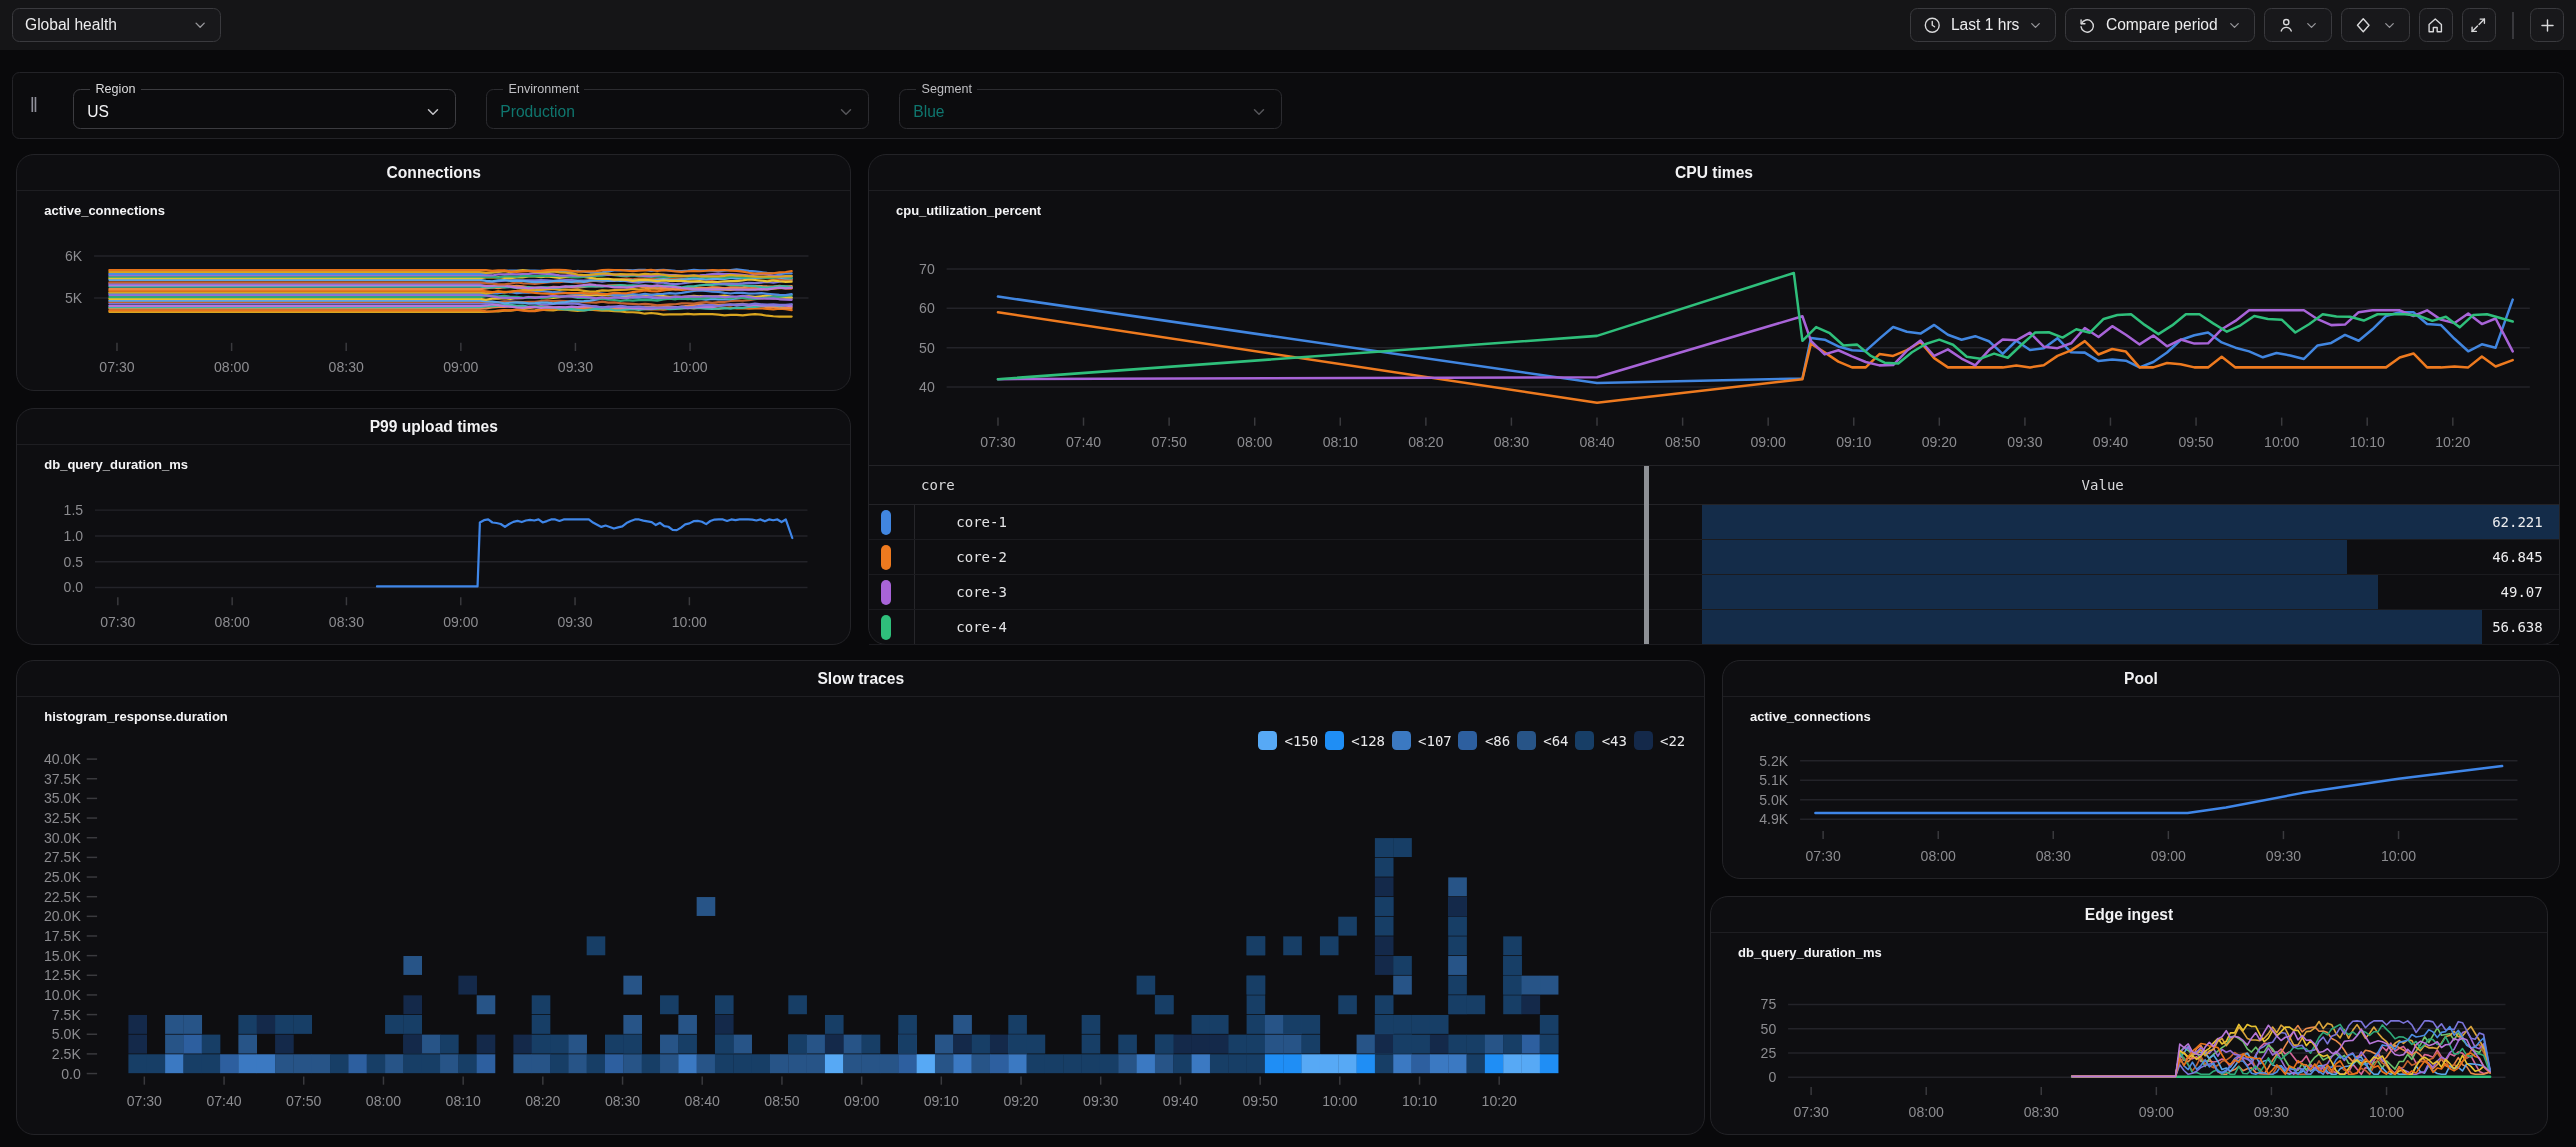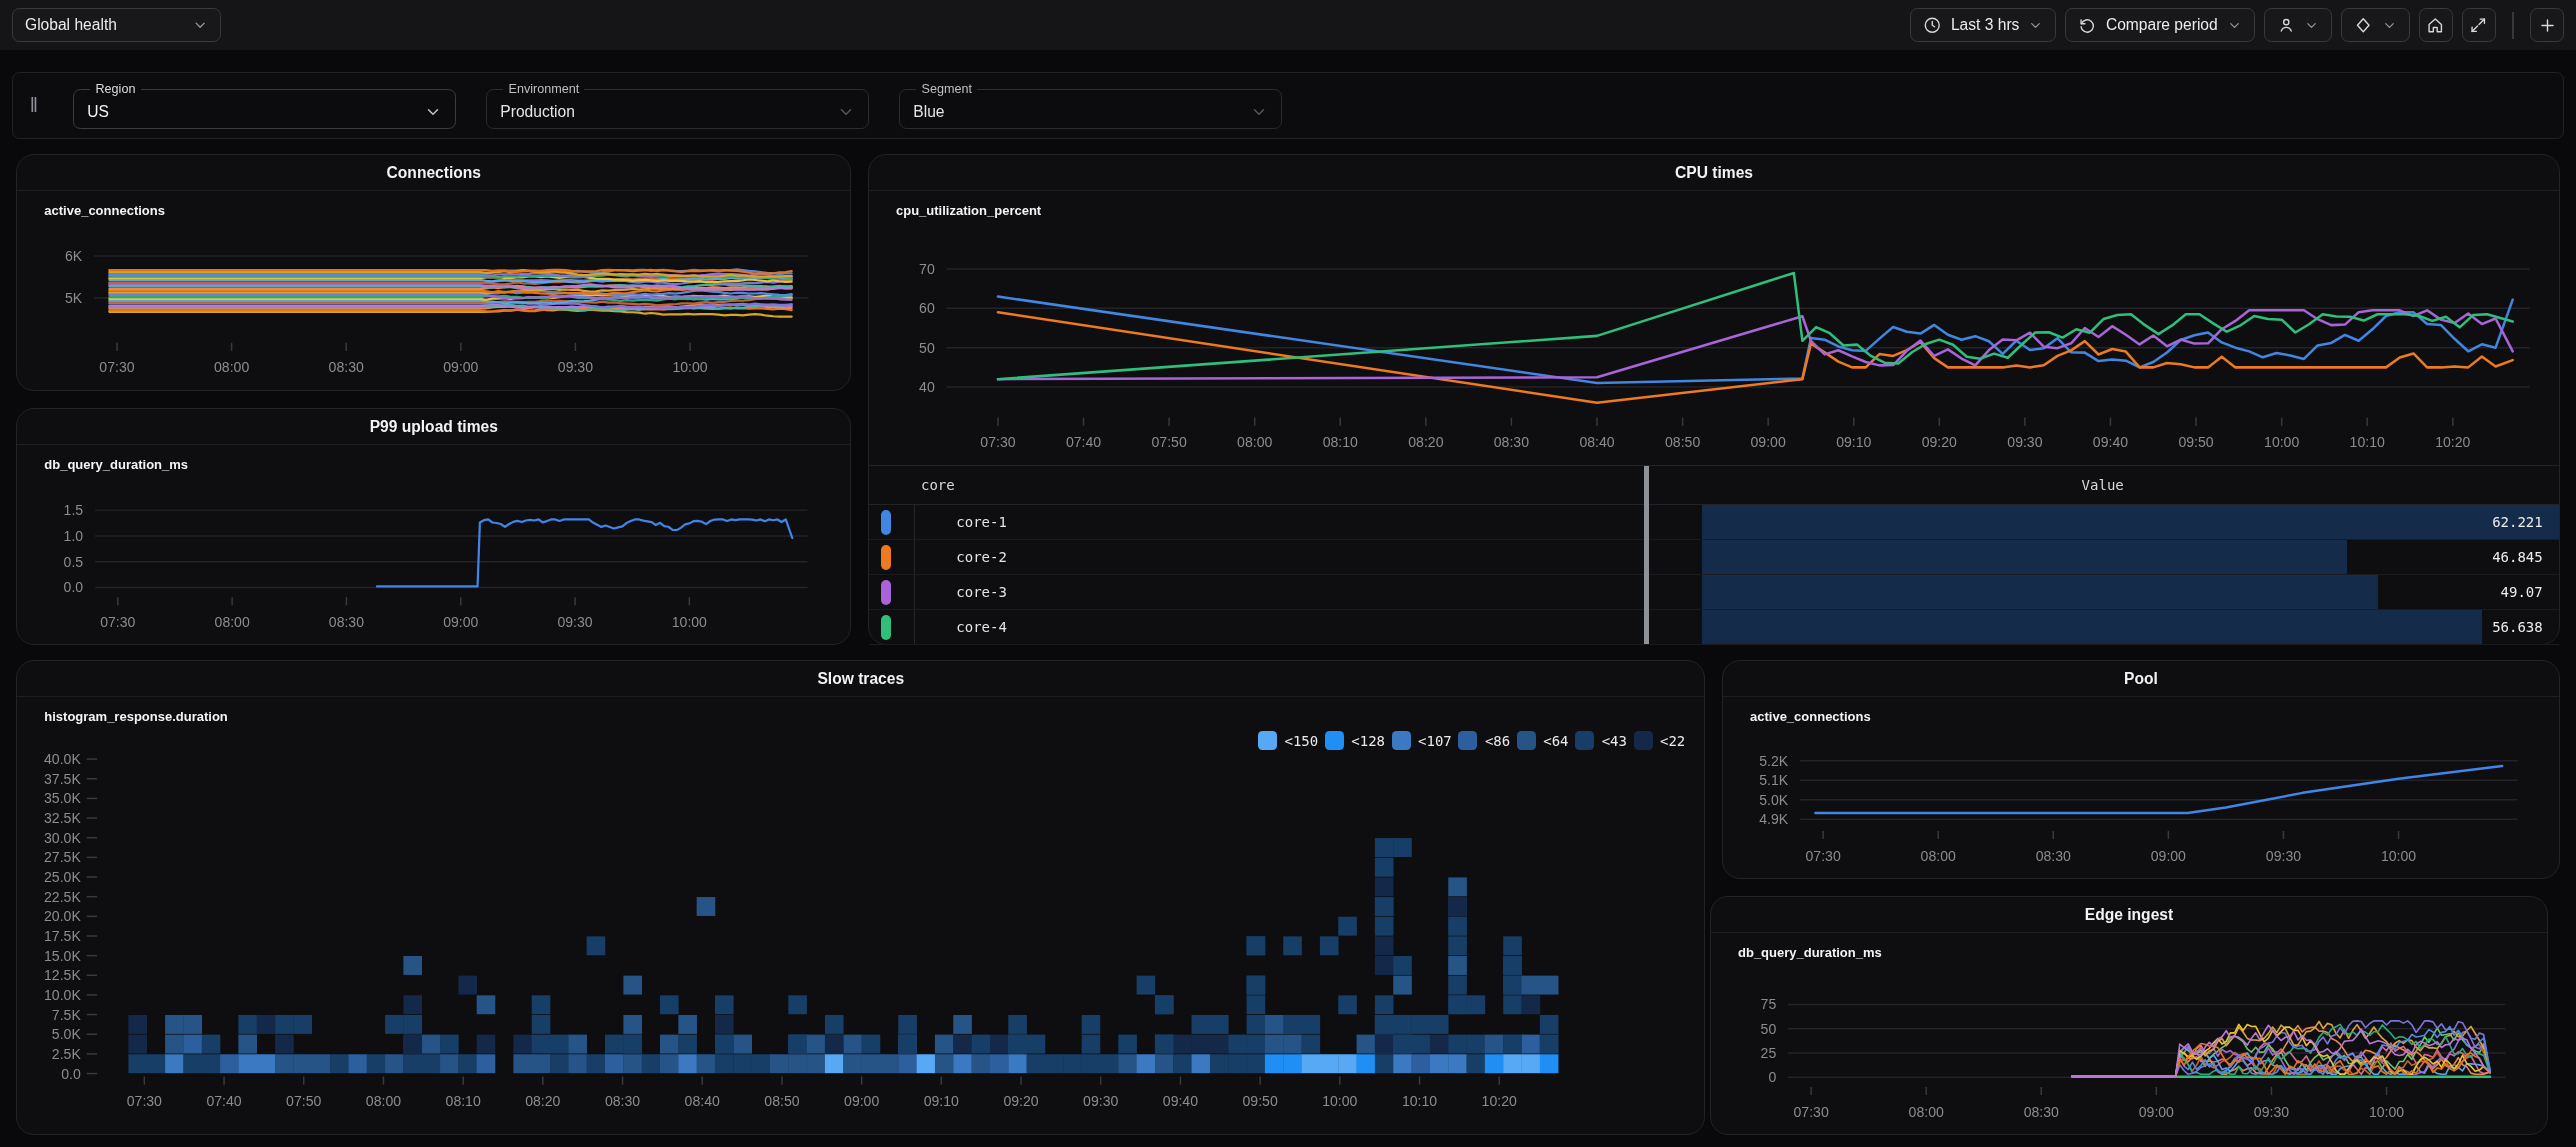--- a/index.html
+++ b/index.html
@@ -22,21 +22,21 @@
   .filter-strip { padding:22px 12px 0; }
   .filter-container { border:0.7px solid #232327; background:#0C0C0E; border-radius:7.4px; height:67px;
                       display:flex; align-items:center; padding:0 12px; gap:30px; }
   .drag-handle { color:#90909A; font-size:20px; width:18px; text-align:center; cursor:grab; user-select:none; }
   fieldset.dd { width:383px; height:47px; border:0.7px solid #3C3C40; border-radius:7.4px;
                 display:flex; align-items:center; justify-content:space-between; padding:0 13.3px; position:relative; }
   fieldset.dd legend { font-size:12.6px; color:#DCDCDE; padding:0 5.2px; margin-left:3px; }
   .dd .val { font-size:15.6px; color:#F2F2F4; }
   .dd .chev { color:#C4C4C8; }
   .dd.disabled { border-color:#2C2C30; }
-  .dd.disabled .val { color:#e5e5e5; }
+  .dd.disabled .val { color:#0f766e; }
   .dd.disabled legend { color:#BFBFC3; }
   .dd.disabled .chev { color:#56565A; }
 
   
   .panel { position:absolute; background:#0E0E11; border:0.7px solid #232327; border-radius:18px; }
   .panel-title { height:36px; line-height:36px; text-align:center; color:#F2F2F4; font-size:15.6px; font-weight:600;
                  border-bottom:0.7px solid #1E1E22; }
   .panel-body { position:absolute; top:36px; left:0; right:0; bottom:0; }
   .metric { position:absolute; top:12px; left:27px; font-size:13px; font-weight:700; color:#F4F4F6; }
   .chart { position:absolute; left:0; right:0; top:42px; bottom:4.4px; }
@@ -86,21 +86,21 @@
   </button>
 
   <div class="topbar-right">
     <button class="btn">
       <span class="icon">
         <svg width="18.5" height="18.5" viewBox="0 0 24 24" fill="none" stroke="currentColor" stroke-width="1.8" stroke-linecap="round">
             <circle cx="12" cy="12" r="9"></circle>
             <path d="M12 7v5l3 2"></path>
           </svg>
       </span>
-      <span>Last 3 hrs</span>
+      <span>Last 1 hrs</span>
       <span class="chev">
         <svg width="15" height="15" viewBox="0 0 24 24" fill="none" stroke="currentColor" stroke-width="2" stroke-linecap="round" stroke-linejoin="round">
             <path d="M6 9l6 6 6-6"></path>
           </svg>
       </span>
     </button>
 
     <button class="btn">
       <span class="icon">
         <svg width="18.5" height="18.5" viewBox="0 0 24 24" fill="none" stroke="currentColor" stroke-width="1.8" stroke-linecap="round" stroke-linejoin="round">

